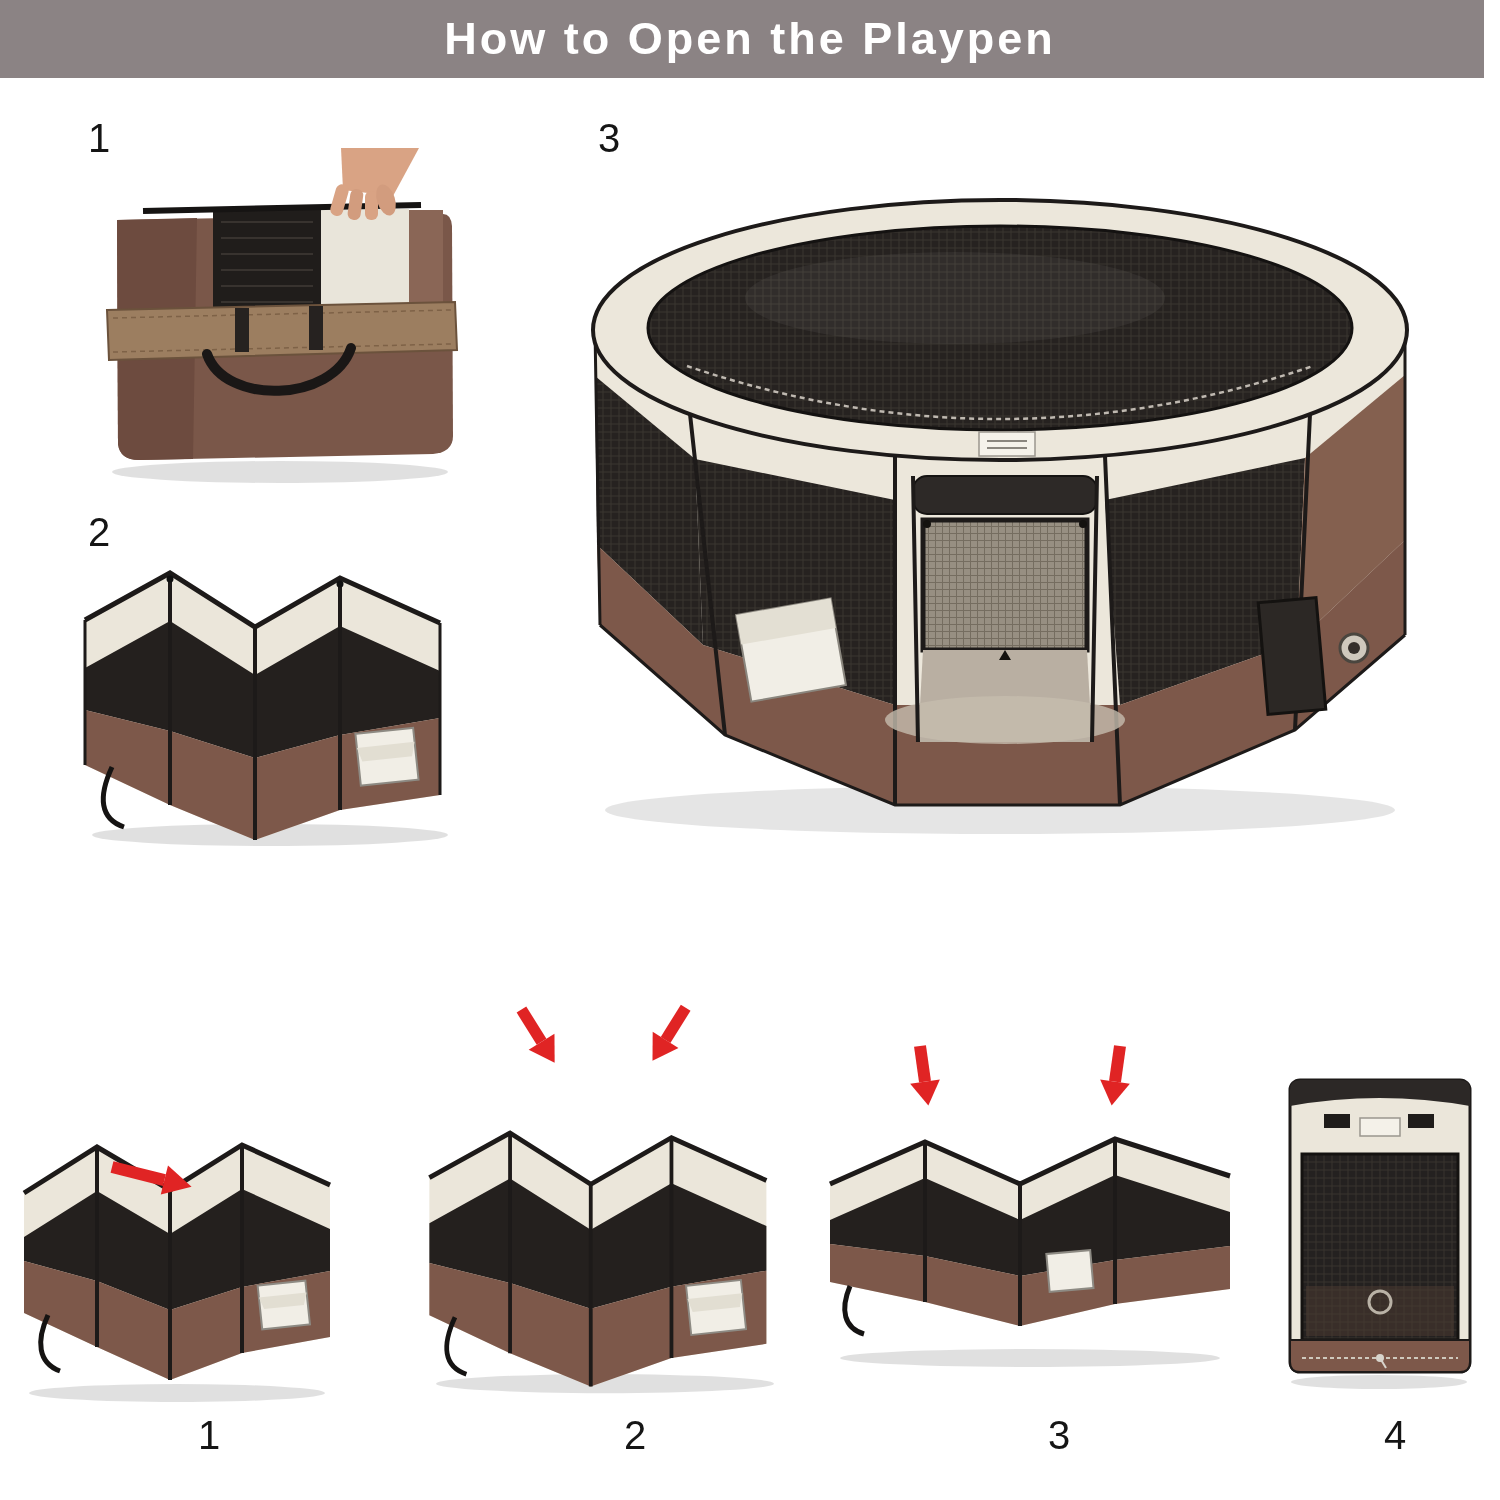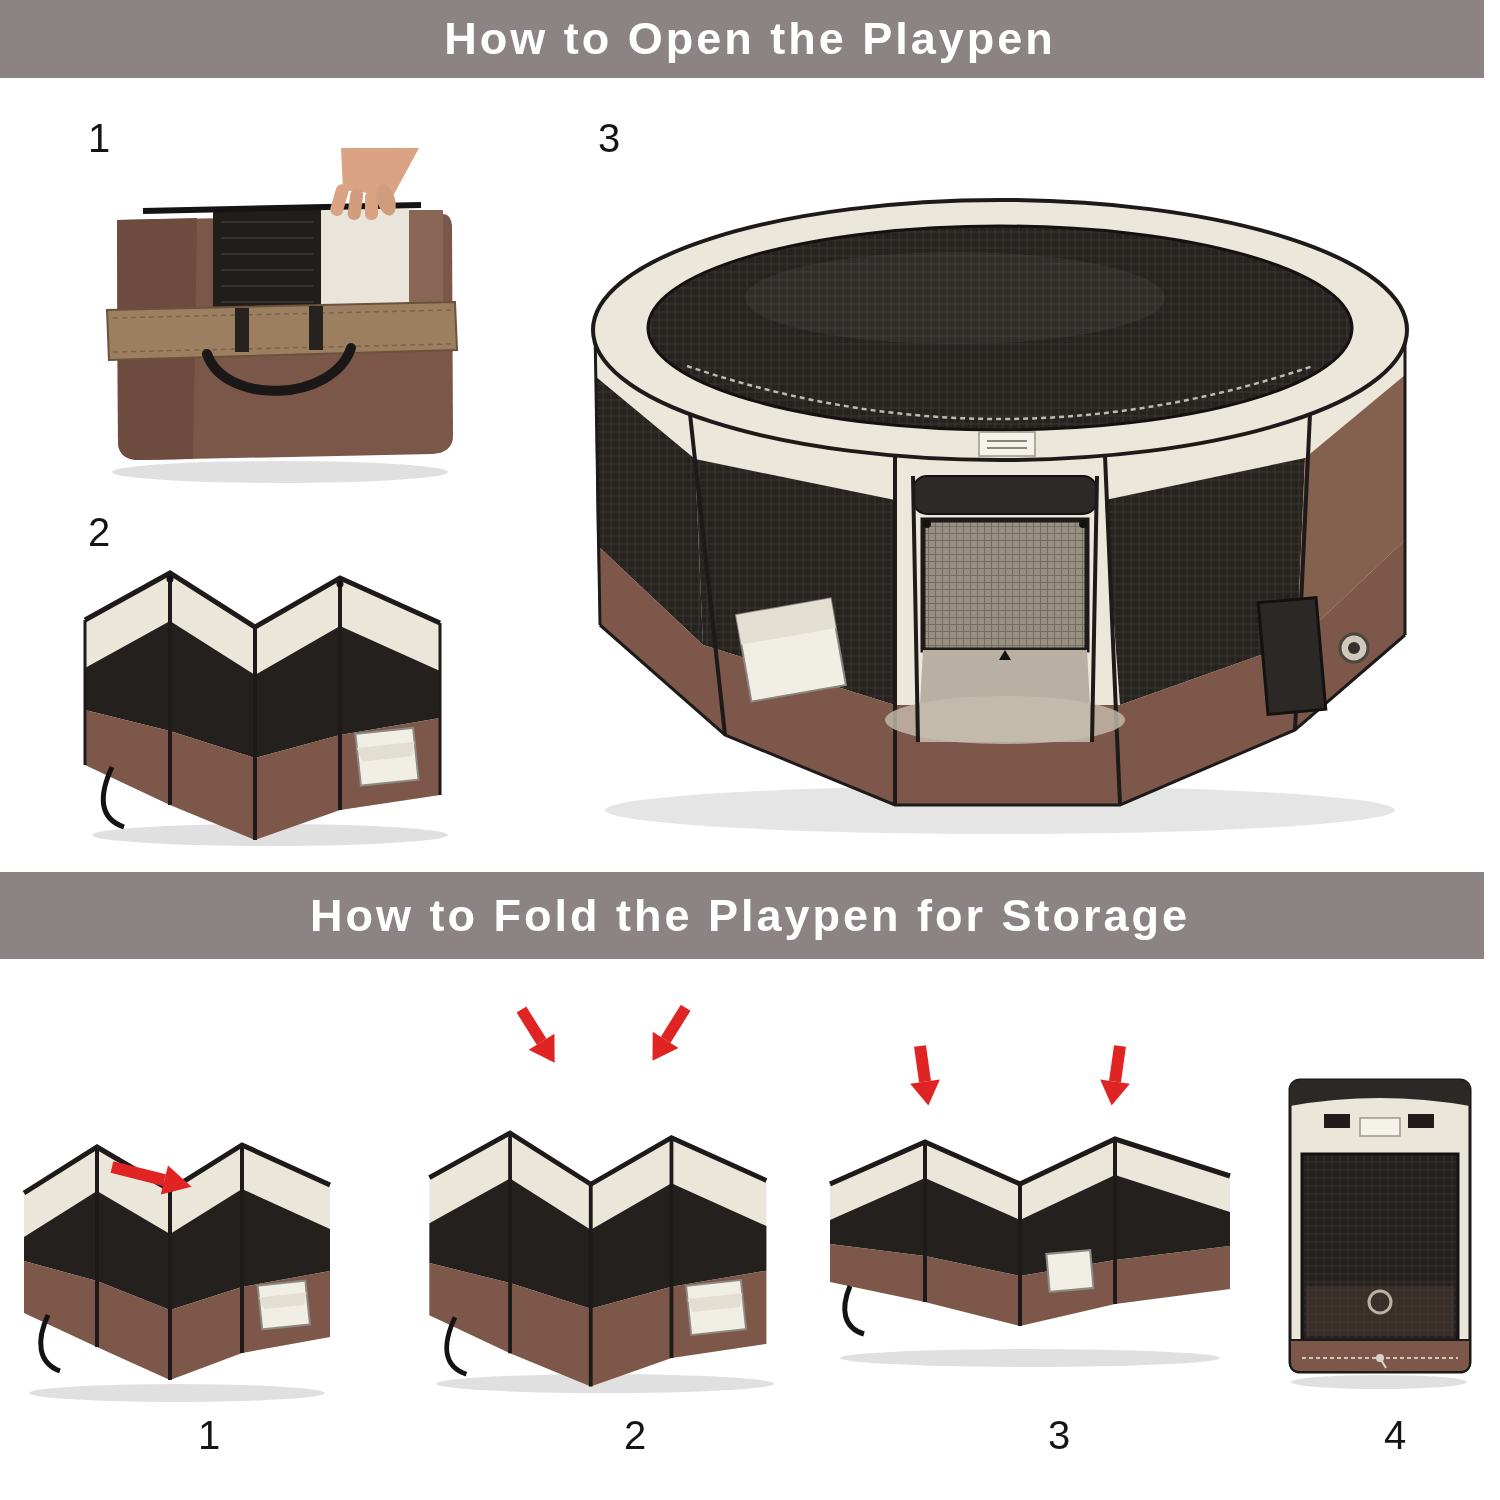--- a/index.html
+++ b/index.html
@@ -125,23 +125,20 @@
     <g>
       <ellipse cx="425" cy="150" rx="407" ry="130" fill="#ece7db" stroke="#1d1a19" stroke-width="4"></ellipse>
       <ellipse cx="425" cy="148" rx="352" ry="102" fill="url(#meshp)" stroke="#141211" stroke-width="3"></ellipse>
       <ellipse cx="380" cy="118" rx="210" ry="46" fill="#ffffff" opacity="0.05"></ellipse>
       <path d="M112,186 Q425,292 738,186" fill="none" stroke="#cfc9c0" stroke-width="2.5" stroke-dasharray="5,4" opacity="0.9"></path>
     </g>
     <rect x="404" y="252" width="56" height="24" fill="#f5f2ea" stroke="#9a968e" stroke-width="1.5"></rect>
     <path d="M412,261 H452 M412,268 H452" stroke="#8a867e" stroke-width="2"></path>
   </svg>
 
-  <header class="banner banner-fold">
-    <div class="banner-title">How to Fold the Playpen for Storage</div>
-  </header>
 
   <div class="step-num" style="left:198px; top:1415px;">1</div>
   <div class="step-num" style="left:624px; top:1415px;">2</div>
   <div class="step-num" style="left:1048px; top:1415px;">3</div>
   <div class="step-num" style="left:1384px; top:1415px;">4</div>
 
   <svg class="photo" style="left:12px; top:1075px;" width="330" height="330" viewBox="0 0 330 330">
     <ellipse cx="165" cy="318" rx="148" ry="9" fill="rgba(0,0,0,0.12)"></ellipse>
     <g>
       <path d="M12,118 L85,72 L158,115 L230,70 L318,110 L318,262 L230,278 L158,305 L85,272 L12,238 Z" fill="#ebe6da"></path>

